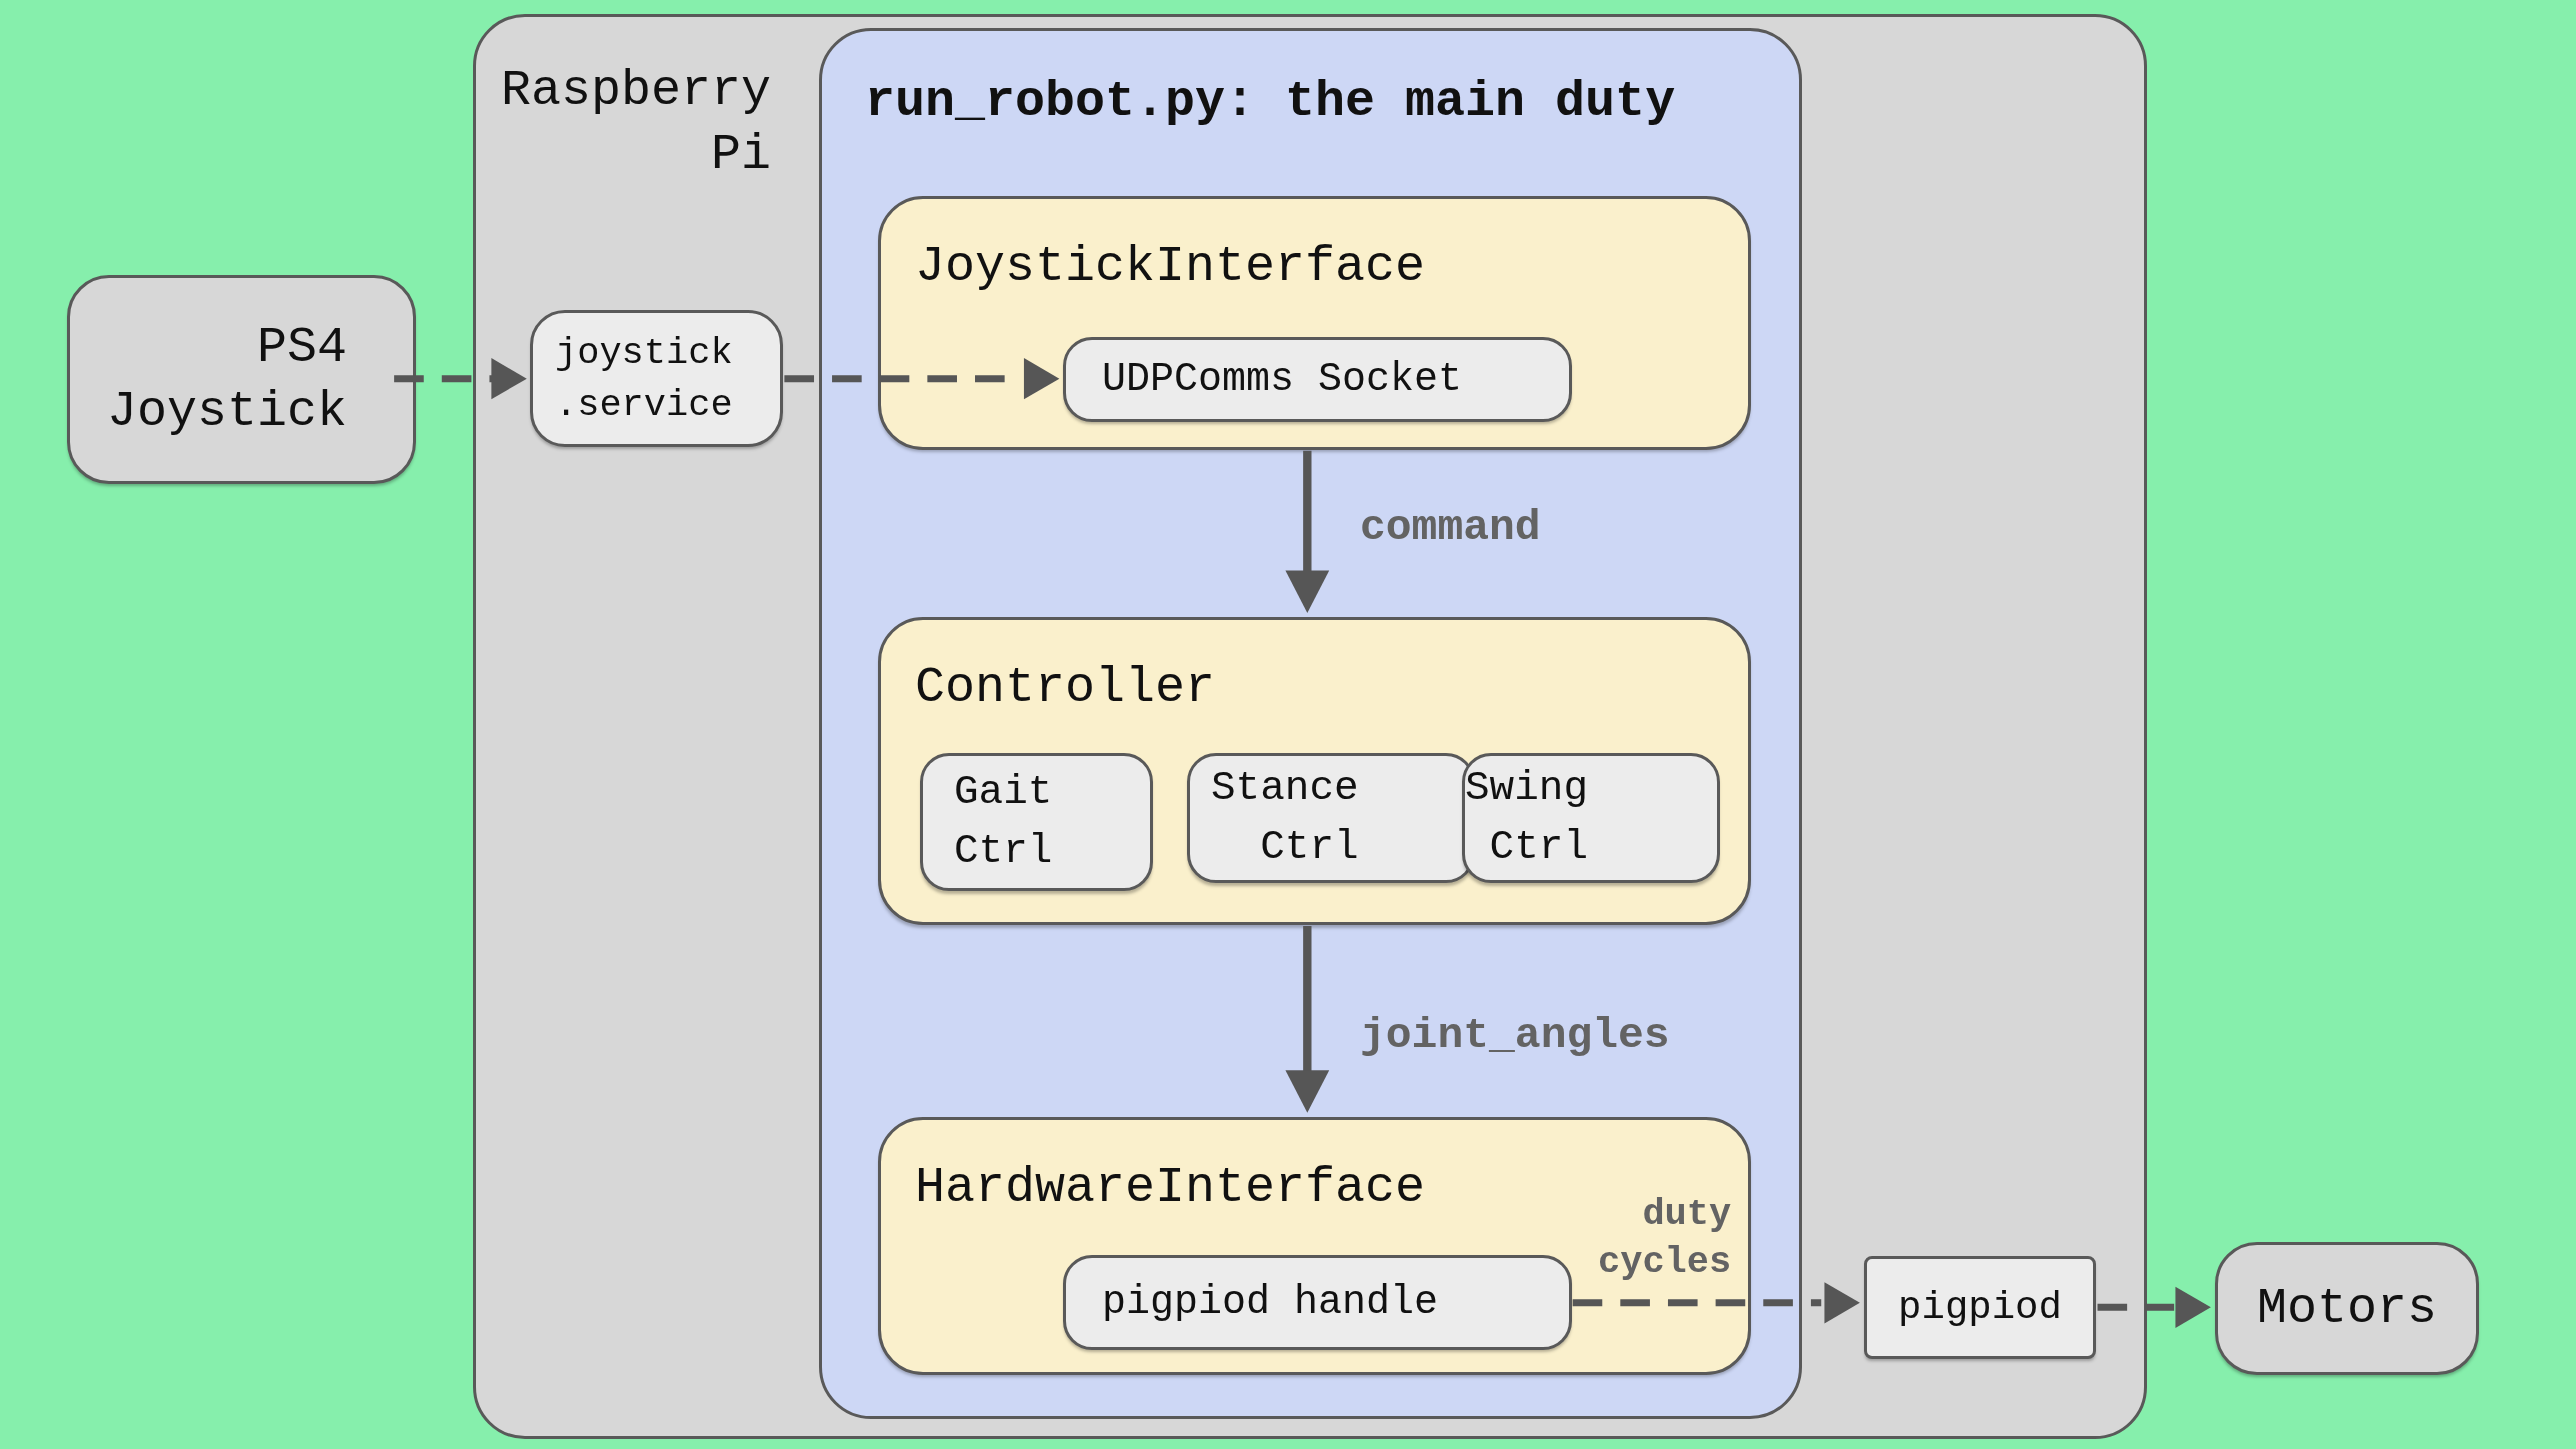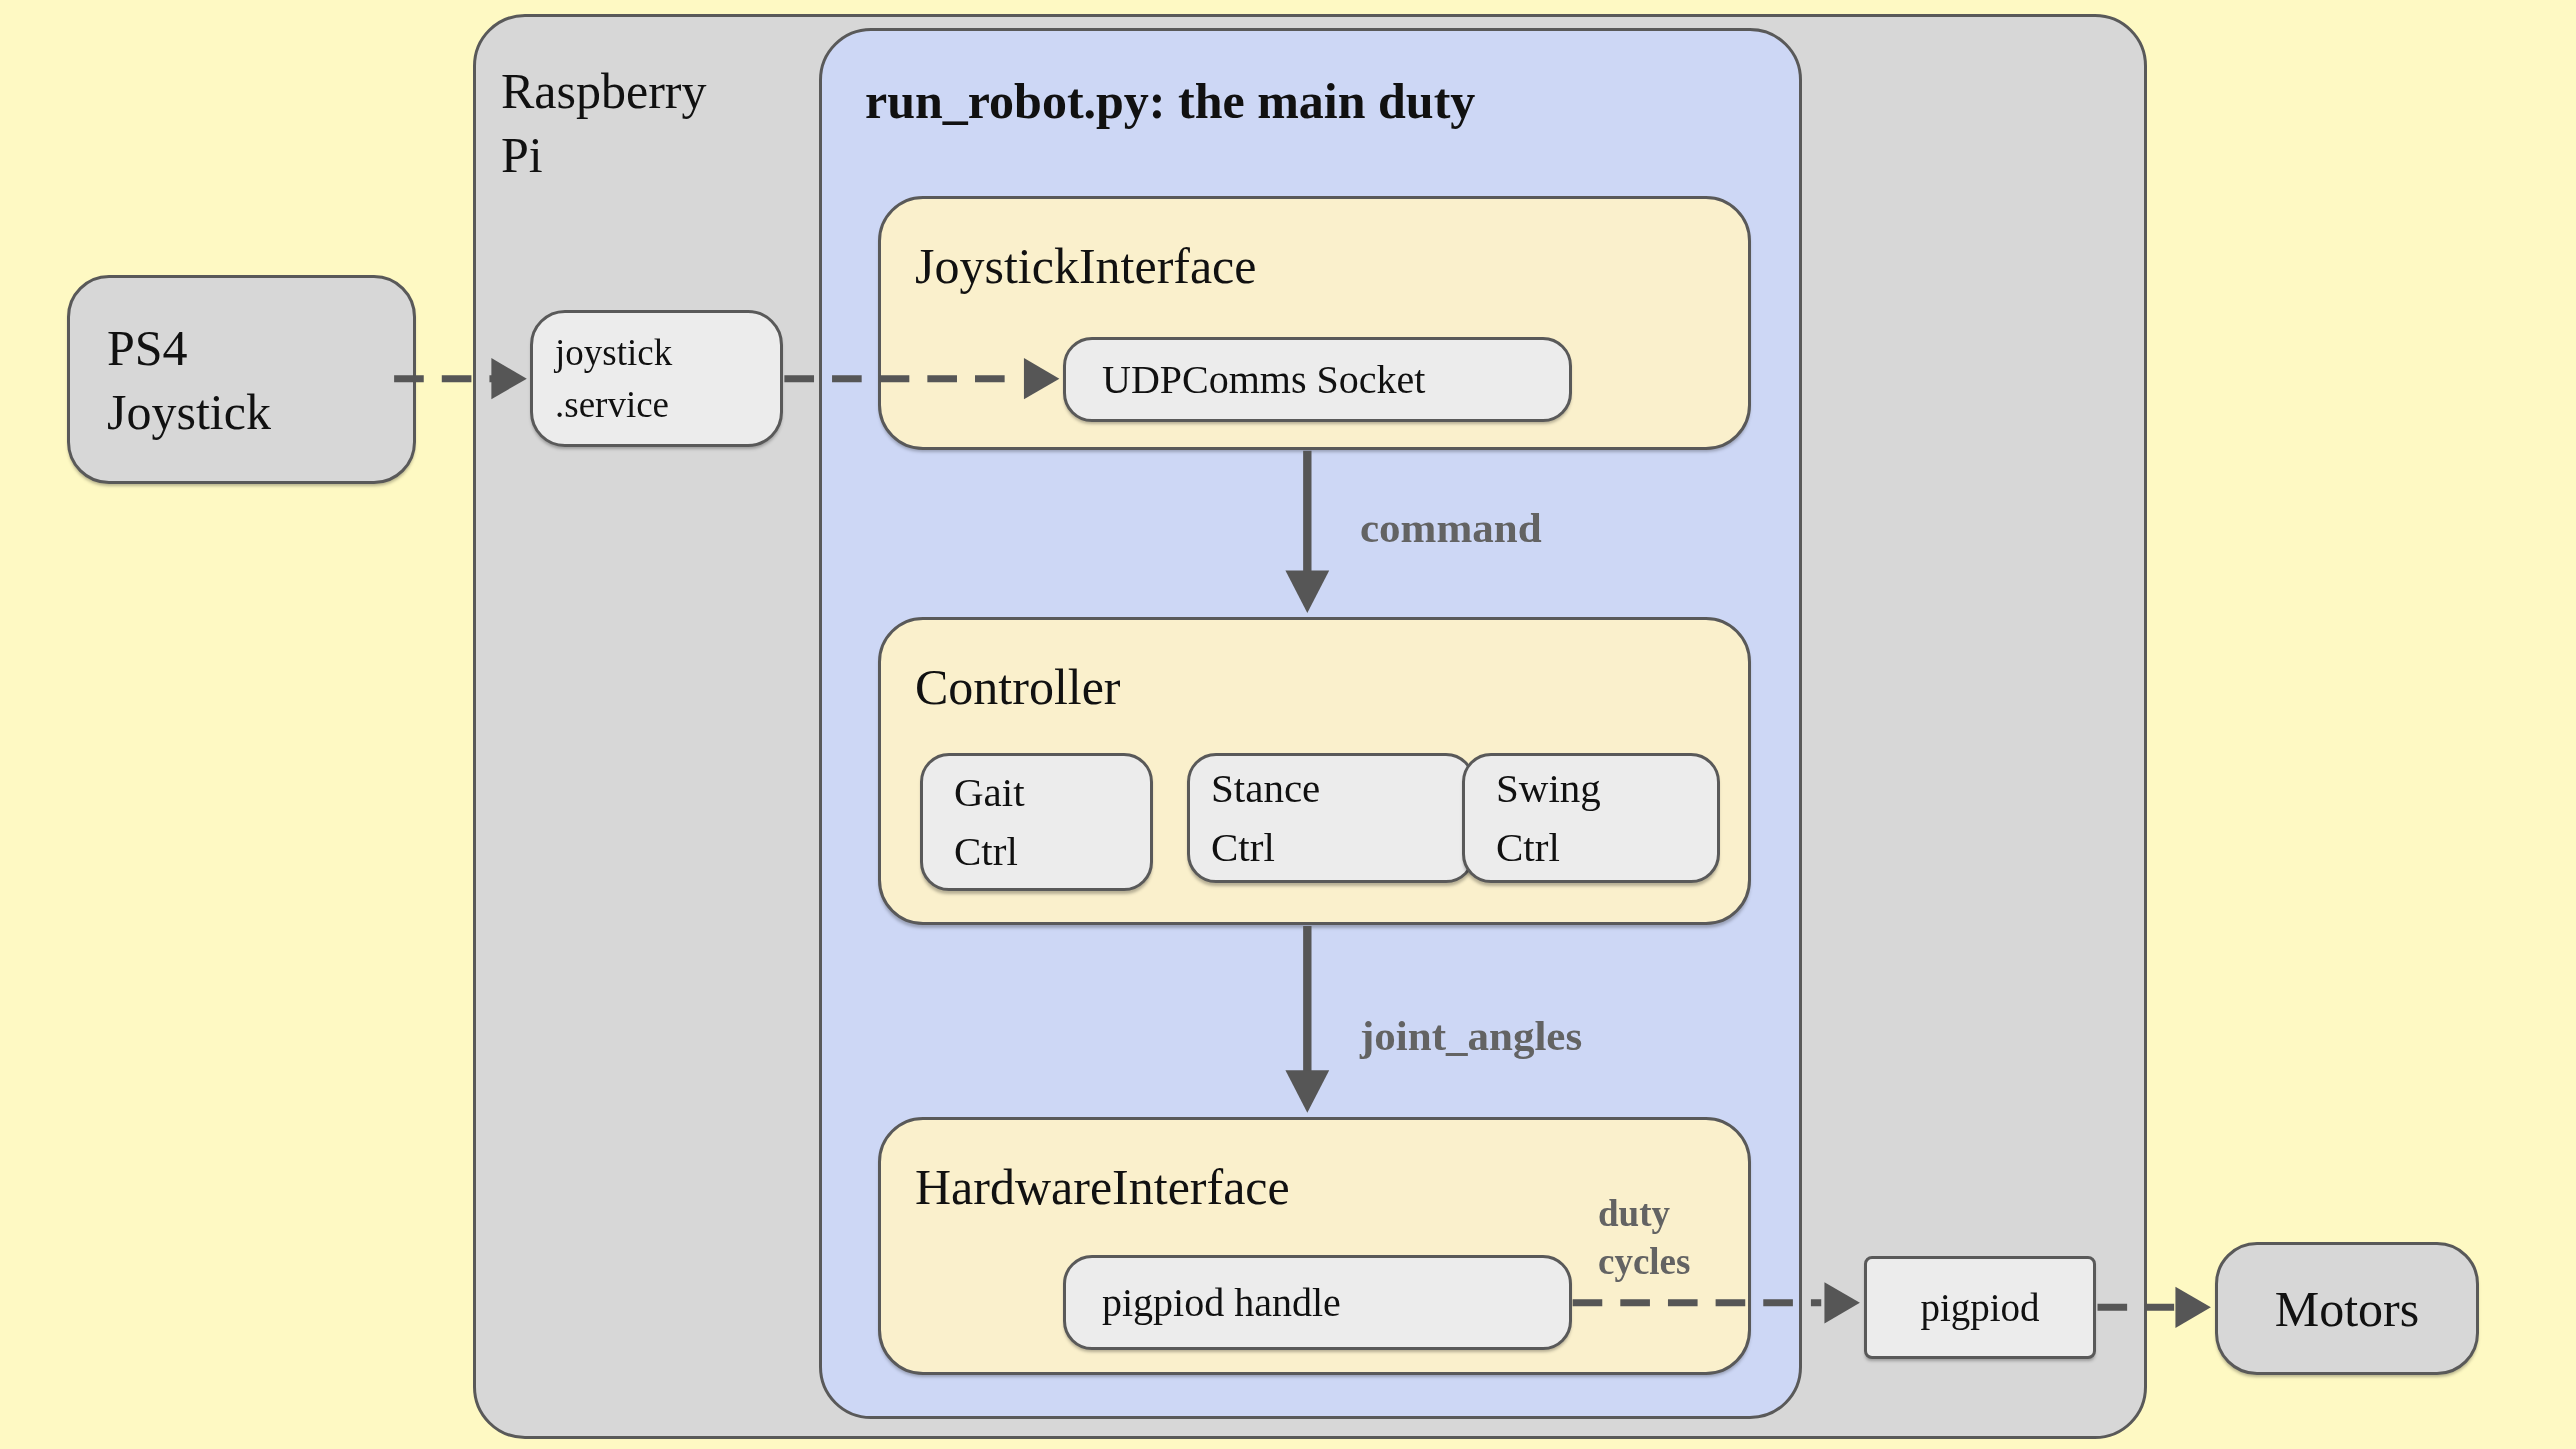--- a/index.html
+++ b/index.html
@@ -1,18 +1,18 @@
 <!DOCTYPE html>
 <html style="font-size:10.3px"><head>
 <meta charset="utf-8">
 <style>
   html,body{margin:0;padding:0;background:#ffffff;}
   .canvas{
-    position:relative;width:2576px;height:1449px;overflow:hidden;background:#fef9c3;
-    font-family:Liberation Serif, serif;color:#111;
+    position:relative;width:2576px;height:1449px;overflow:hidden;background:#86efac;
+    font-family:Liberation Mono, monospace;color:#111;text-align:right;
   }
   .abs{position:absolute;}
   .box{position:absolute;box-sizing:border-box;border:3.9px solid #595959;}
   .outer-box{background:#d7d7d7;border-radius:52px;}
   .loop-box{background:#cdd7f5;border-radius:52px;}
   .module-box{background:#faf0cc;border-radius:45px;box-shadow:0 3.9px 3.2px -1.9px rgba(0,0,0,.25);}
   .node-box{background:#ececec;border-radius:31px;box-shadow:0 3.9px 3.2px -1.9px rgba(0,0,0,.28);display:flex;align-items:center;}
   .gray-node{background:#d7d7d7;border-radius:42px;box-shadow:0 3.9px 3.2px -1.9px rgba(0,0,0,.28);display:flex;align-items:center;}
   .label{white-space:pre-line;}
   .fs-lg{font-size:50px;line-height:64px;}
@@ -57,21 +57,21 @@
   <div class="box module-box" style="left:878px;top:617px;width:873px;height:308px;"></div>
   <div class="heading" style="left:878px;top:617px;">Controller</div>
   <div class="box node-box" style="left:920px;top:753px;width:233px;height:138px;padding-left:31px;border-radius:29px;">
     <span class="label fs-ctrl">Gait
 Ctrl</span>
   </div>
   <div class="box node-box" style="left:1187px;top:753px;width:288px;height:130px;padding-left:21px;border-radius:29px;">
     <span class="label fs-ctrl">Stance
 Ctrl</span>
   </div>
-  <div class="box node-box" style="left:1462px;top:753px;width:258px;height:130px;padding-left:31px;border-radius:29px;">
+  <div class="box node-box" style="left:1462px;top:753px;width:258px;height:130px;border-radius:29px;">
     <span class="label fs-ctrl">Swing
 Ctrl</span>
   </div>
 
   <div class="box module-box" style="left:878px;top:1117px;width:873px;height:258px;"></div>
   <div class="heading" style="left:878px;top:1117px;">HardwareInterface</div>
   <div class="box node-box" style="left:1063px;top:1255px;width:509px;height:95px;padding-left:36px;border-radius:29px;">
     <span class="label fs-node">pigpiod handle</span>
   </div>
 

